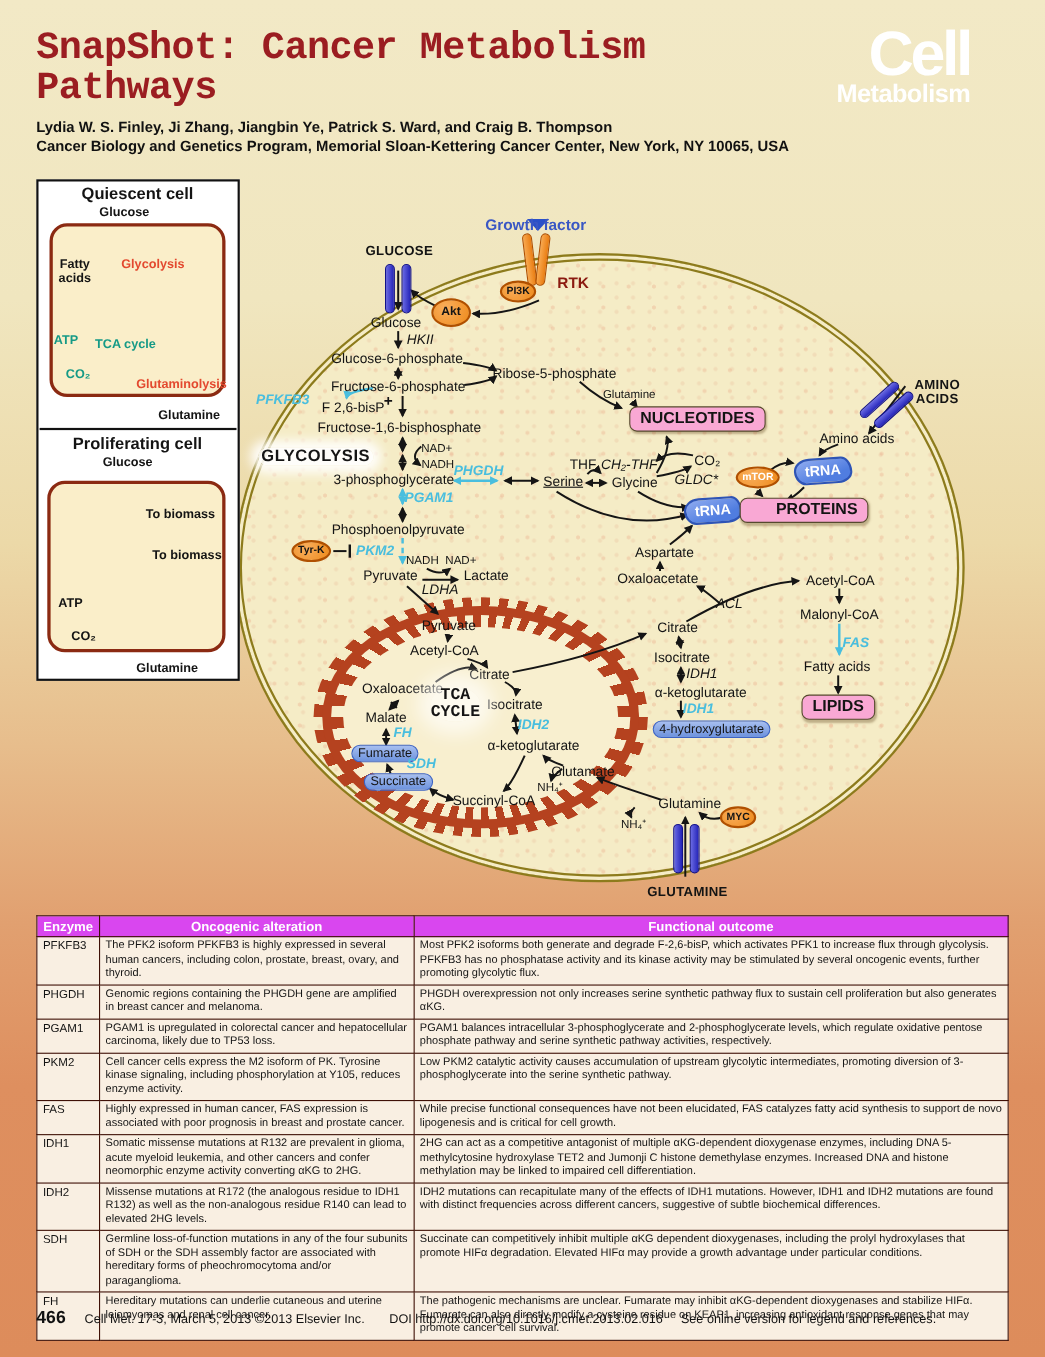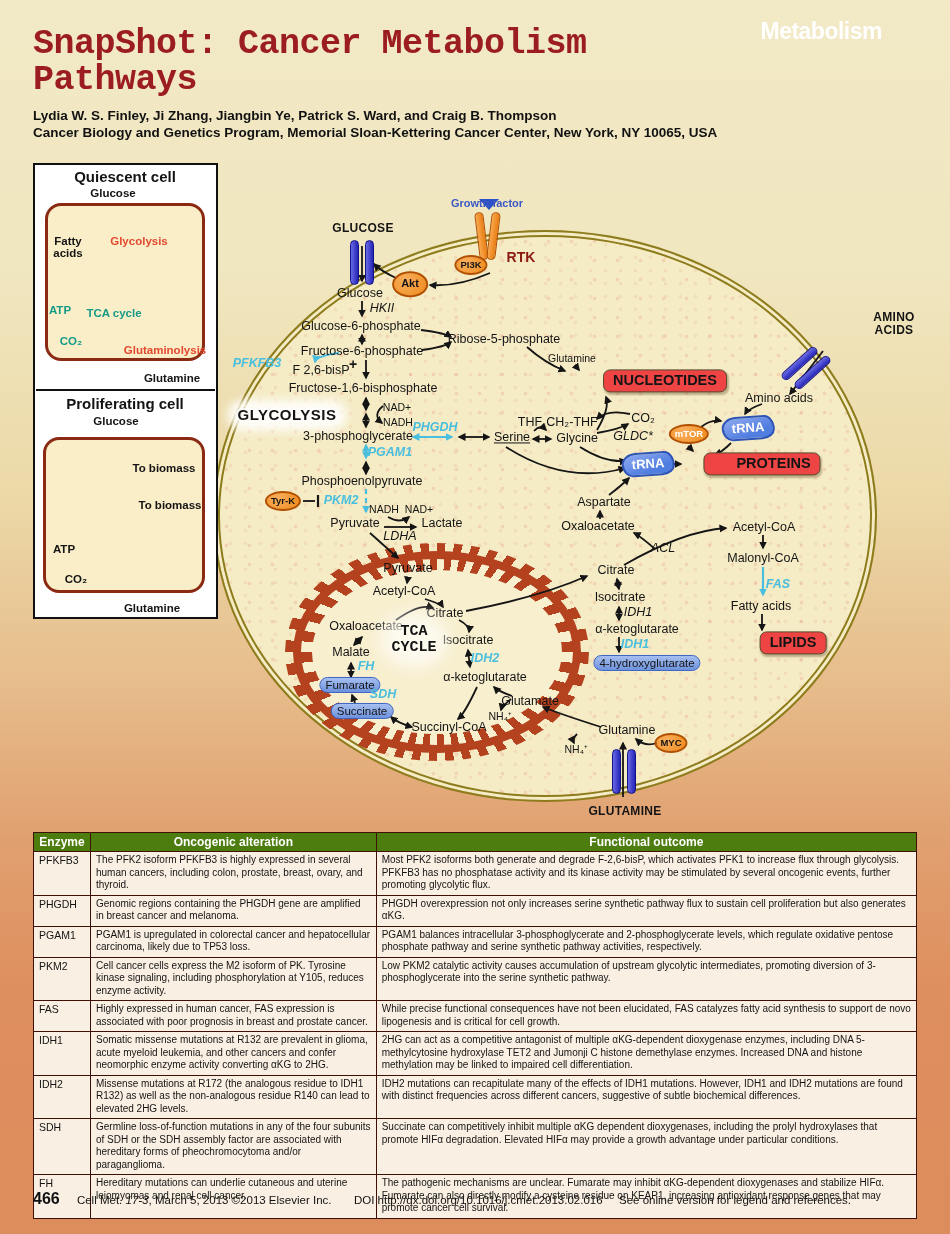--- a/index.html
+++ b/index.html
@@ -42,52 +42,53 @@
   
   #arrows{position:absolute;left:0;top:0;z-index:3;pointer-events:none;}
   
   #labels{position:absolute;inset:0;z-index:10;pointer-events:none;}
   .dl{position:absolute;transform:translate(-50%,-50%);white-space:pre-line;text-align:center;color:#141414;line-height:1.05;}
   .m{font-size:12.5px;}
   .mb{font-size:12px;font-weight:bold;letter-spacing:0.3px;}
   .sm{font-size:10.5px;}
   .enz{font-size:12.5px;font-style:italic;}
   .cy{font-size:12.5px;font-style:italic;color:#49bede;font-weight:bold;}
-  .bl{font-size:11px;font-weight:bold;color:#3a57c4;}
+  .bl{font-size:14px;font-weight:bold;color:#3a57c4;}
   .rd{font-size:14px;font-weight:bold;color:#8b1a10;}
   .glyc{font-size:15px;font-weight:bold;background:rgba(255,255,255,0.9);box-shadow:0 0 10px 7px rgba(255,255,255,0.9);border-radius:10px;padding:0 3px;letter-spacing:0.5px;}
   .tca{font-size:15px;font-weight:bold;background:rgba(255,255,255,0.65);box-shadow:0 0 16px 12px rgba(255,255,255,0.65);border-radius:50%;}
-  .box{font-size:14.5px;font-weight:bold;background:#ef4444;border:1.5px solid #564a2e;border-radius:7px;padding:3px 9px;box-shadow:1px 2px 2px rgba(90,60,20,0.35);margin-left:31px;}
+  .box{font-size:14.5px;font-weight:bold;background:#f9a8d4;border:1.5px solid #564a2e;border-radius:7px;padding:3px 9px;box-shadow:1px 2px 2px rgba(90,60,20,0.35);}
   .pill{font-size:11.5px;background:linear-gradient(180deg,#a7bff0,#6d92dd);border:1.5px solid #3c63c4;border-radius:10px;padding:1px 5px;}
   .oo{font-size:11px;font-weight:bold;background:radial-gradient(circle at 35% 30%,#f9ae5c,#ee8a1a);border:2px solid #b05000;border-radius:50%;padding:5px 7px;}
   .oo-sm{font-size:9.5px;padding:3px 4px;}
   .oo-w{color:#fff;}
   .trna{font-size:13px;font-weight:bold;color:#fff;background:linear-gradient(160deg,#8fabf0,#507de0 70%);border:2px solid #2e54b6;border-radius:14px 10px 13px 11px / 11px 14px 10px 13px;padding:3px 8px;transform:translate(-50%,-50%) rotate(-4deg);}
   .ins-title{font-size:15px;font-weight:bold;}
   .insb{font-size:11.5px;font-weight:bold;}
   .ins-red{font-size:11.5px;font-weight:bold;color:#e3492f;}
   .ins-teal{font-size:11.5px;font-weight:bold;color:#159a86;}
   .plus{font-size:14px;font-weight:bold;}
   
   #tablewrap{left:33px;top:832px;width:884px;z-index:4;}
   table{border-collapse:collapse;width:884px;background:#f9efe2;}
-  th{background:#4d7c0f;color:#fff;font-size:12px;font-weight:bold;padding:2px 4px;border:1.5px solid #3f1006;}
+  th{background:#d946ef;color:#fff;font-size:12px;font-weight:bold;padding:2px 4px;border:1.5px solid #3f1006;}
   td{font-size:10px;line-height:1.25;color:#141414;padding:2px 5px 3px;border:1.5px solid #3f1006;vertical-align:top;}
   td.ecol{font-size:10.5px;}
   
   #footer{left:33px;top:1190px;width:900px;font-size:11.5px;color:#111;z-index:4;}
   #footer .pg{font-weight:bold;margin-right:14px;font-size:16px;}
   #footer .gap{display:inline-block;width:16px;}
   #footer .it{font-style:italic;}
 </style>
 </head>
 <body>
 
 <div class="abs" id="title">SnapShot: Cancer Metabolism Pathways</div>
 <div class="abs" id="logo">
+  <div class="main">Cell</div>
   <div class="sub">Metabolism</div>
 </div>
 <div class="abs" id="authors">Lydia W. S. Finley, Ji Zhang, Jiangbin Ye, Patrick S. Ward, and Craig B. Thompson</div>
 <div class="abs" id="affil">Cancer Biology and Genetics Program, Memorial Sloan-Kettering Cancer Center, New York, NY 10065, USA</div>
 
 <div class="abs" id="inset"></div>
 <div class="abs inset-cell" id="qcell"></div>
 <div class="abs inset-cell" id="pcell"></div>
 <div class="abs" id="inset-divider"></div>
 
@@ -268,30 +269,30 @@
     <div class="dl oo oo-sm" style="left: 283px; top: 501px;">Tyr-K</div>
     <div class="dl cy" style="left: 341px; top: 501px;">PKM2</div>
     <div class="dl sm" style="left: 384px; top: 510px;">NADH</div>
     <div class="dl sm" style="left: 419px; top: 510px;">NAD+</div>
     <div class="dl m" style="left: 355px; top: 524px;">Pyruvate</div>
     <div class="dl enz" style="left: 400px; top: 537px;">LDHA</div>
     <div class="dl m" style="left: 442px; top: 524px;">Lactate</div>
     <div class="dl sm" style="left: 572px; top: 359px;">Glutamine</div>
     <div class="dl box" style="left: 634px; top: 381px;">NUCLEOTIDES</div>
     <div class="dl m" style="left: 530px; top: 423px;">THF</div>
-    <div class="dl m" style="left: 572px; top: 423px;">CH₂-THF</div>
+    <div class="dl m" style="left: 572px; top: 423px; font-style: italic;">CH₂-THF</div>
     <div class="dl m" style="left: 643px; top: 419px;">CO₂</div>
     <div class="dl enz" style="left: 633px; top: 437px;">GLDC*</div>
     <div class="dl m" style="left: 577px; top: 439px;">Glycine</div>
     <div class="dl trna" style="left: 648px; top: 464px;">tRNA</div>
     <div class="dl oo oo-sm oo-w" style="left: 689px; top: 434px;">mTOR</div>
     <div class="dl box" style="left: 731px; top: 464px; padding-left: 32px;">PROTEINS</div>
     <div class="dl m" style="left: 779px; top: 399px;">Amino acids</div>
     <div class="dl trna" style="left: 748px; top: 428px;">tRNA</div>
-    <div class="dl mb" style="left: 852px; top: 324px; margin-left: 42px;">AMINO
+    <div class="dl mb" style="left: 852px; top: 356px;">AMINO
 ACIDS</div>
     <div class="dl m" style="left: 604px; top: 503px;">Aspartate</div>
     <div class="dl m" style="left: 598px; top: 527px;">Oxaloacetate</div>
     <div class="dl enz" style="left: 663px; top: 549px;">ACL</div>
     <div class="dl m" style="left: 616px; top: 571px;">Citrate</div>
     <div class="dl m" style="left: 620px; top: 598px;">Isocitrate</div>
     <div class="dl enz" style="left: 638px; top: 613px;">IDH1</div>
     <div class="dl m" style="left: 637px; top: 630px;">α-ketoglutarate</div>
     <div class="dl cy" style="left: 635px; top: 645px;">IDH1</div>
     <div class="dl pill" style="left: 647px; top: 663px;">4-hydroxyglutarate</div>

